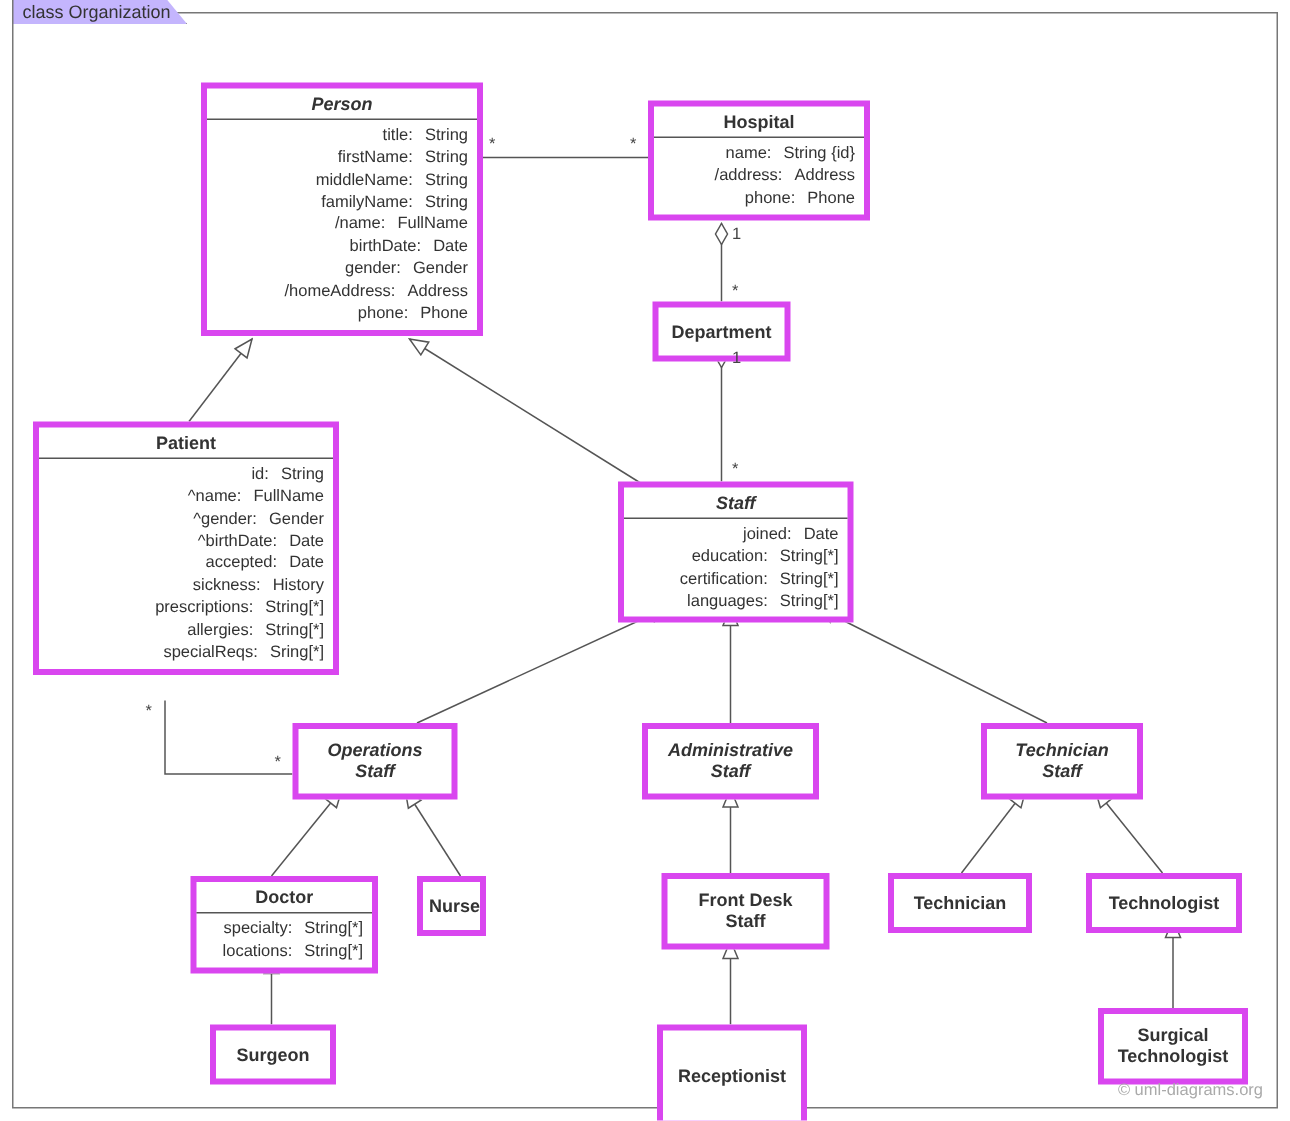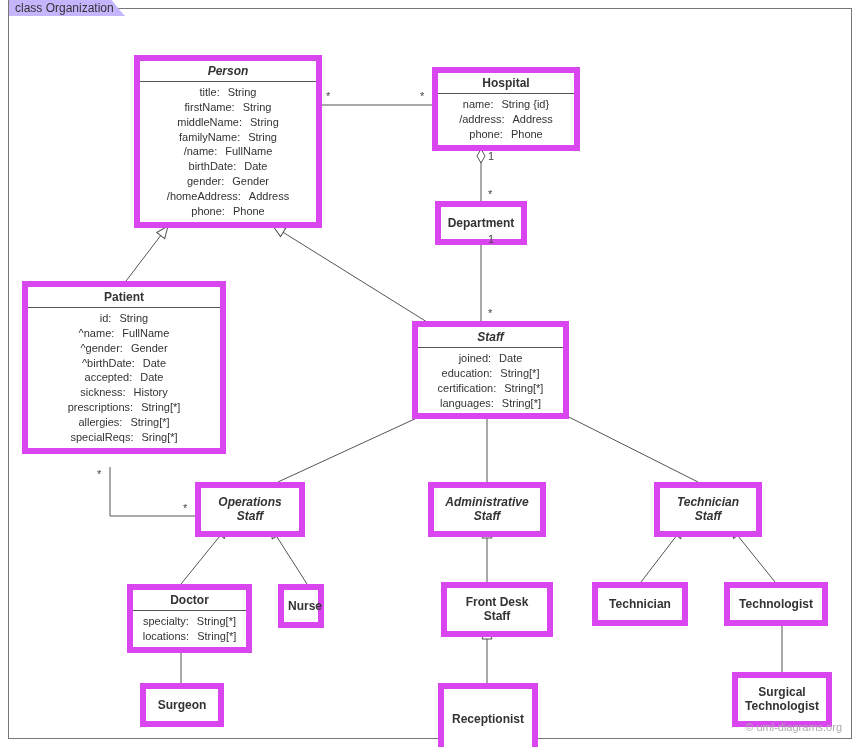--- a/index.html
+++ b/index.html
@@ -32,38 +32,38 @@
     background: #c4b5fd;
     border: 1px solid #777;
     border-bottom: none;
     padding: 1px 10px 1px 6px;
     font-size: 12px;
     clip-path: polygon(0 0, 88% 0, 100% 100%, 0 100%);
   }
   .class-box {
     position: absolute;
     background: #fff;
-    border: 6px solid #d946ef;
+    border: 4px solid #d946ef;
     box-sizing: border-box;
   }
   .class-title {
     text-align: center;
     padding: 3px 4px;
     font-style: italic;
     font-weight: bold;
     border-bottom: 1px solid #555;
   }
   .class-title.plain { font-style: normal; font-weight: bold; }
   .class-title.noborder { border-bottom: none; }
   .attrs {
     padding: 3px 6px;
     font-size: 11px;
     line-height: 1.35;
   }
-  .row { display: flex; justify-content: center; gap: 8px; }
+  .row { display: flex; justify-content: flex-end; gap: 8px; }
   svg.edges {
     position: absolute;
     left: 0; top: 0;
     width: 860px; height: 747px;
     pointer-events: none;
   }
   .mult {
     position: absolute;
     font-size: 11px;
     color: #444;

